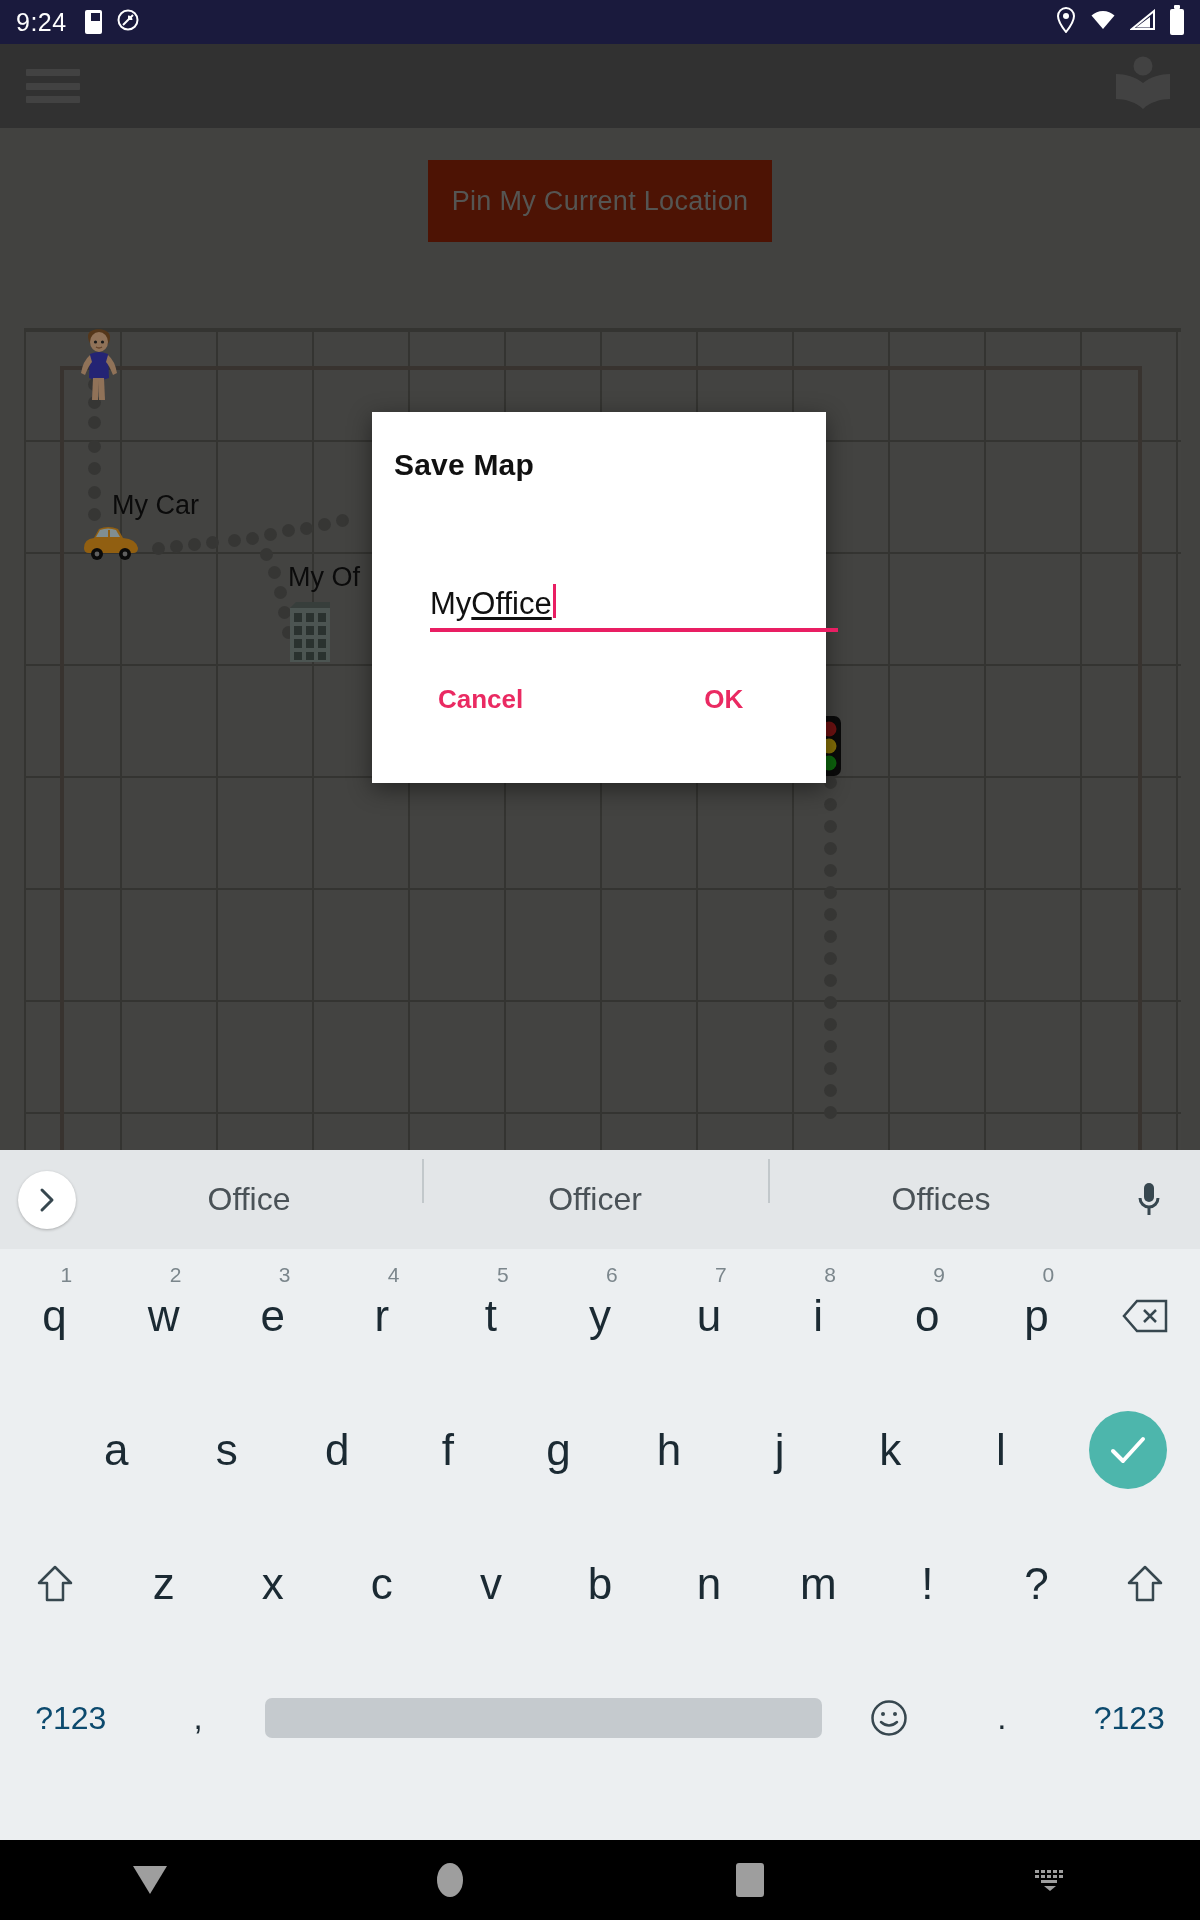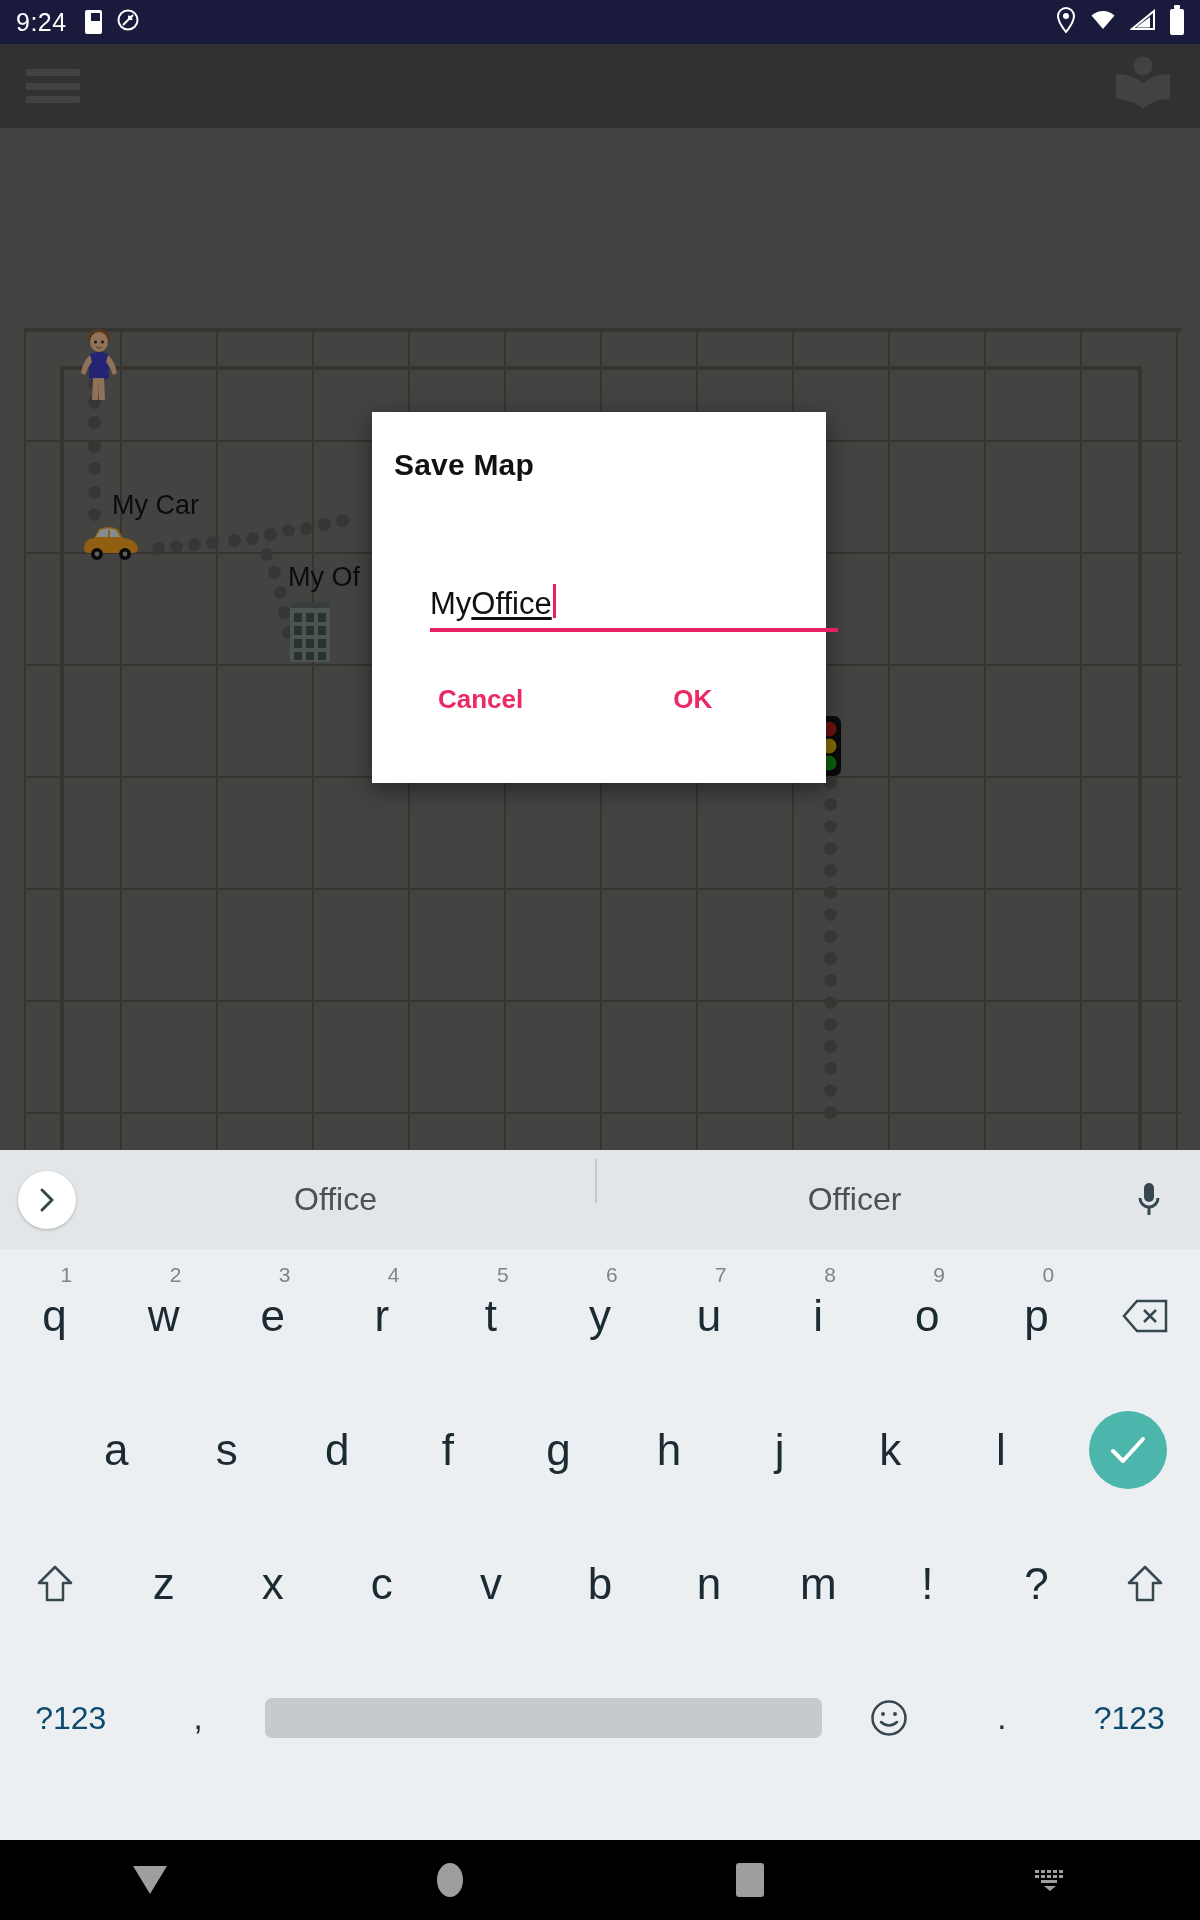--- a/index.html
+++ b/index.html
@@ -125,21 +125,21 @@
   }
   #dialog .field-text .plain { }
   #dialog .field-text .composing { text-decoration: underline; text-underline-offset: 3px; }
   #dialog .caret {
     display: inline-block; width: 3px; height: 34px; background: #e91e63;
     margin-left: 1px; position: relative; top: 4px;
   }
   #dialog .field-underline { height: 4px; background: #e91e63; width: 100%; }
   #dialog .actions {
     position: absolute; left: 0; top: 272px; width: 454px;
-    display: flex; align-items: center;
+    display: flex; align-items: center; gap: 31px;
   }
   #dialog .actions .btn {
     color: #ea2a62; font-size: 26px; font-weight: bold; cursor: pointer;
     background: none; border: none; font-family: "Liberation Sans", sans-serif;
   }
   #dialog .actions .cancel { margin-left: 66px; }
   #dialog .actions .ok { margin-left: 150px; }
 
   
   #keyboard {
@@ -252,20 +252,21 @@
       <svg class="book-icon" viewBox="0 0 62 62">
         <circle cx="31" cy="13" r="9.5" fill="#6b6b6b"></circle>
         <path d="M4 21 C13 21 24 24 31 30 L31 56 C24 49 13 46 4 46 Z" fill="#6b6b6b"></path>
         <path d="M58 21 C49 21 38 24 31 30 L31 56 C38 49 49 46 58 46 Z" fill="#6b6b6b"></path>
       </svg>
     </div>
   </div>
 
   <div id="content">
 
+    <button id="pin-btn">Pin My Current Location</button>
 
     <div id="map">
 
       <div class="vline" style="left:0"></div>
       <div class="vline" style="left:96px"></div>
       <div class="vline" style="left:192px"></div>
       <div class="vline" style="left:288px"></div>
       <div class="vline" style="left:384px"></div>
       <div class="vline" style="left:480px"></div>
       <div class="vline" style="left:576px"></div>
@@ -423,20 +424,21 @@
 
     <div id="suggestions">
       <div class="expand">
         <svg width="22" height="28" viewBox="0 0 22 28">
             <path d="M6 4 L16 14 L6 24" fill="none" stroke="#37474f" stroke-width="3" stroke-linecap="round" stroke-linejoin="round"></path>
           </svg>
       </div>
       <div class="sug-list">
         <div class="sug">Office</div>
         <div class="sug">Officer</div>
+        <div class="sug">Offices</div>
       </div>
       <div class="mic">
         <svg width="26" height="38" viewBox="0 0 26 38">
             <rect x="8" y="2" width="10" height="19" rx="5" fill="#37474f"></rect>
             <path d="M4 17 a9 9 0 0 0 18 0" fill="none" stroke="#37474f" stroke-width="3"></path>
             <path d="M13 26 L13 34" stroke="#37474f" stroke-width="3"></path>
           </svg>
       </div>
     </div>
 

